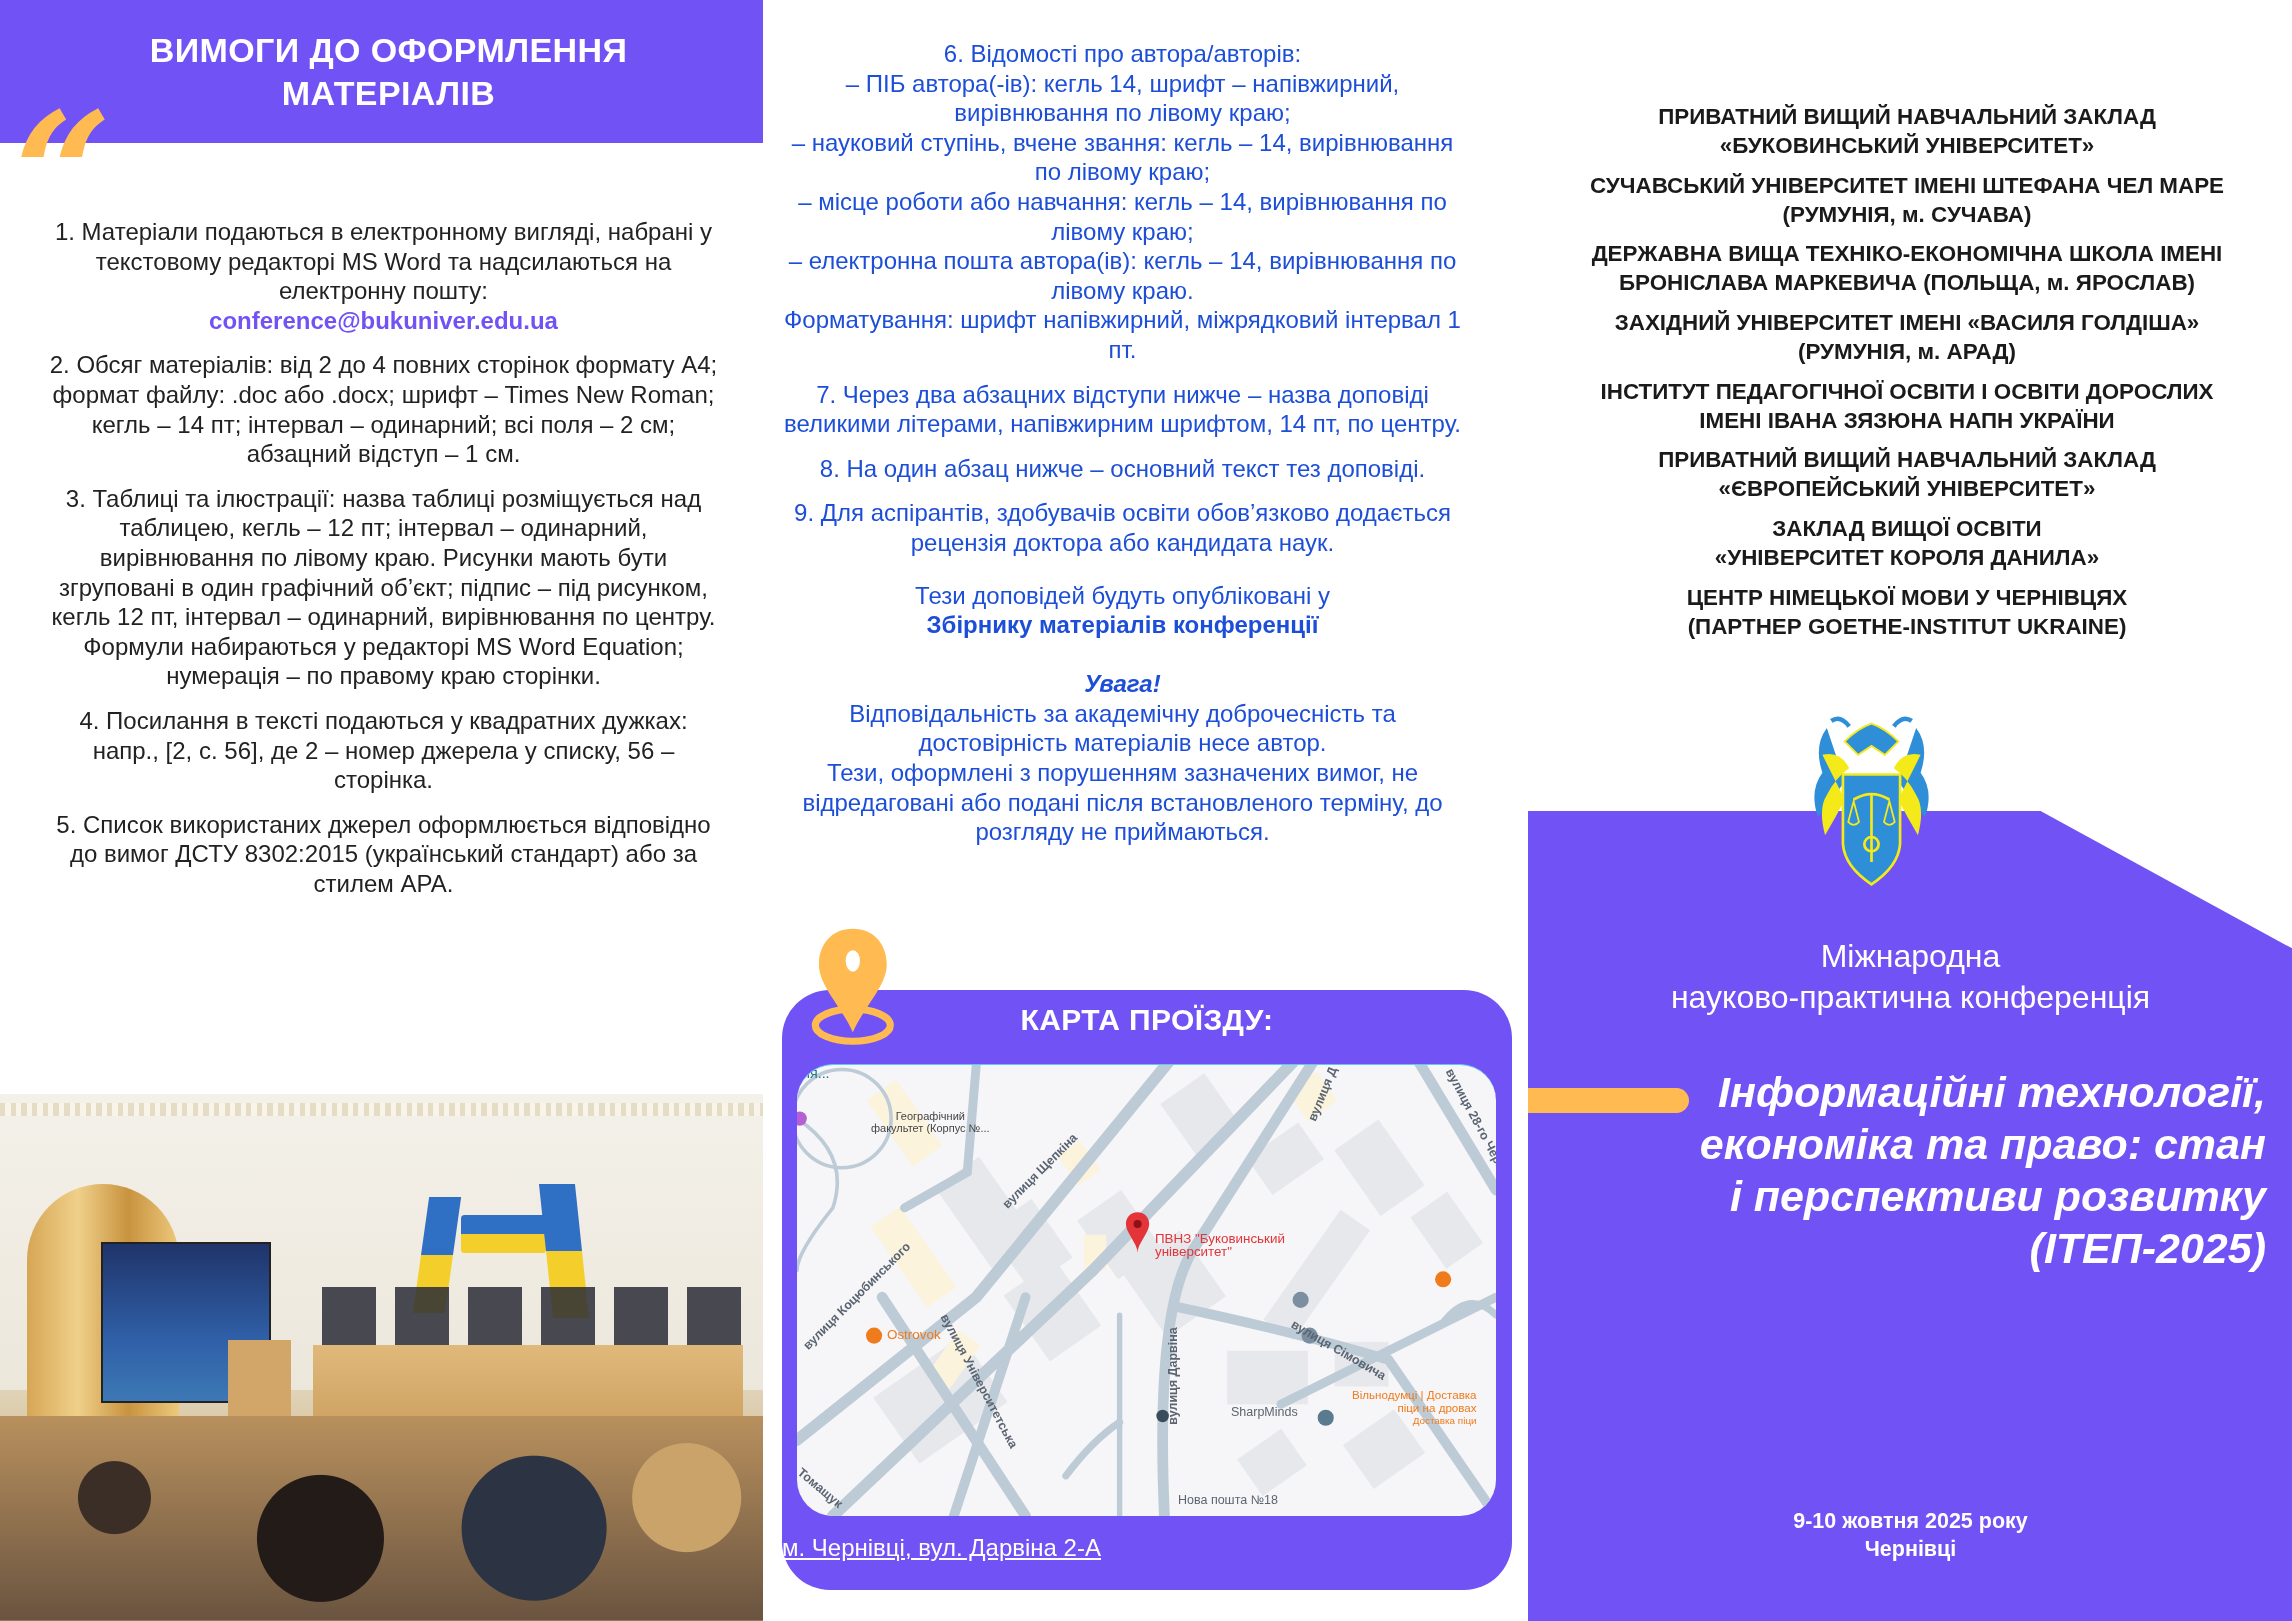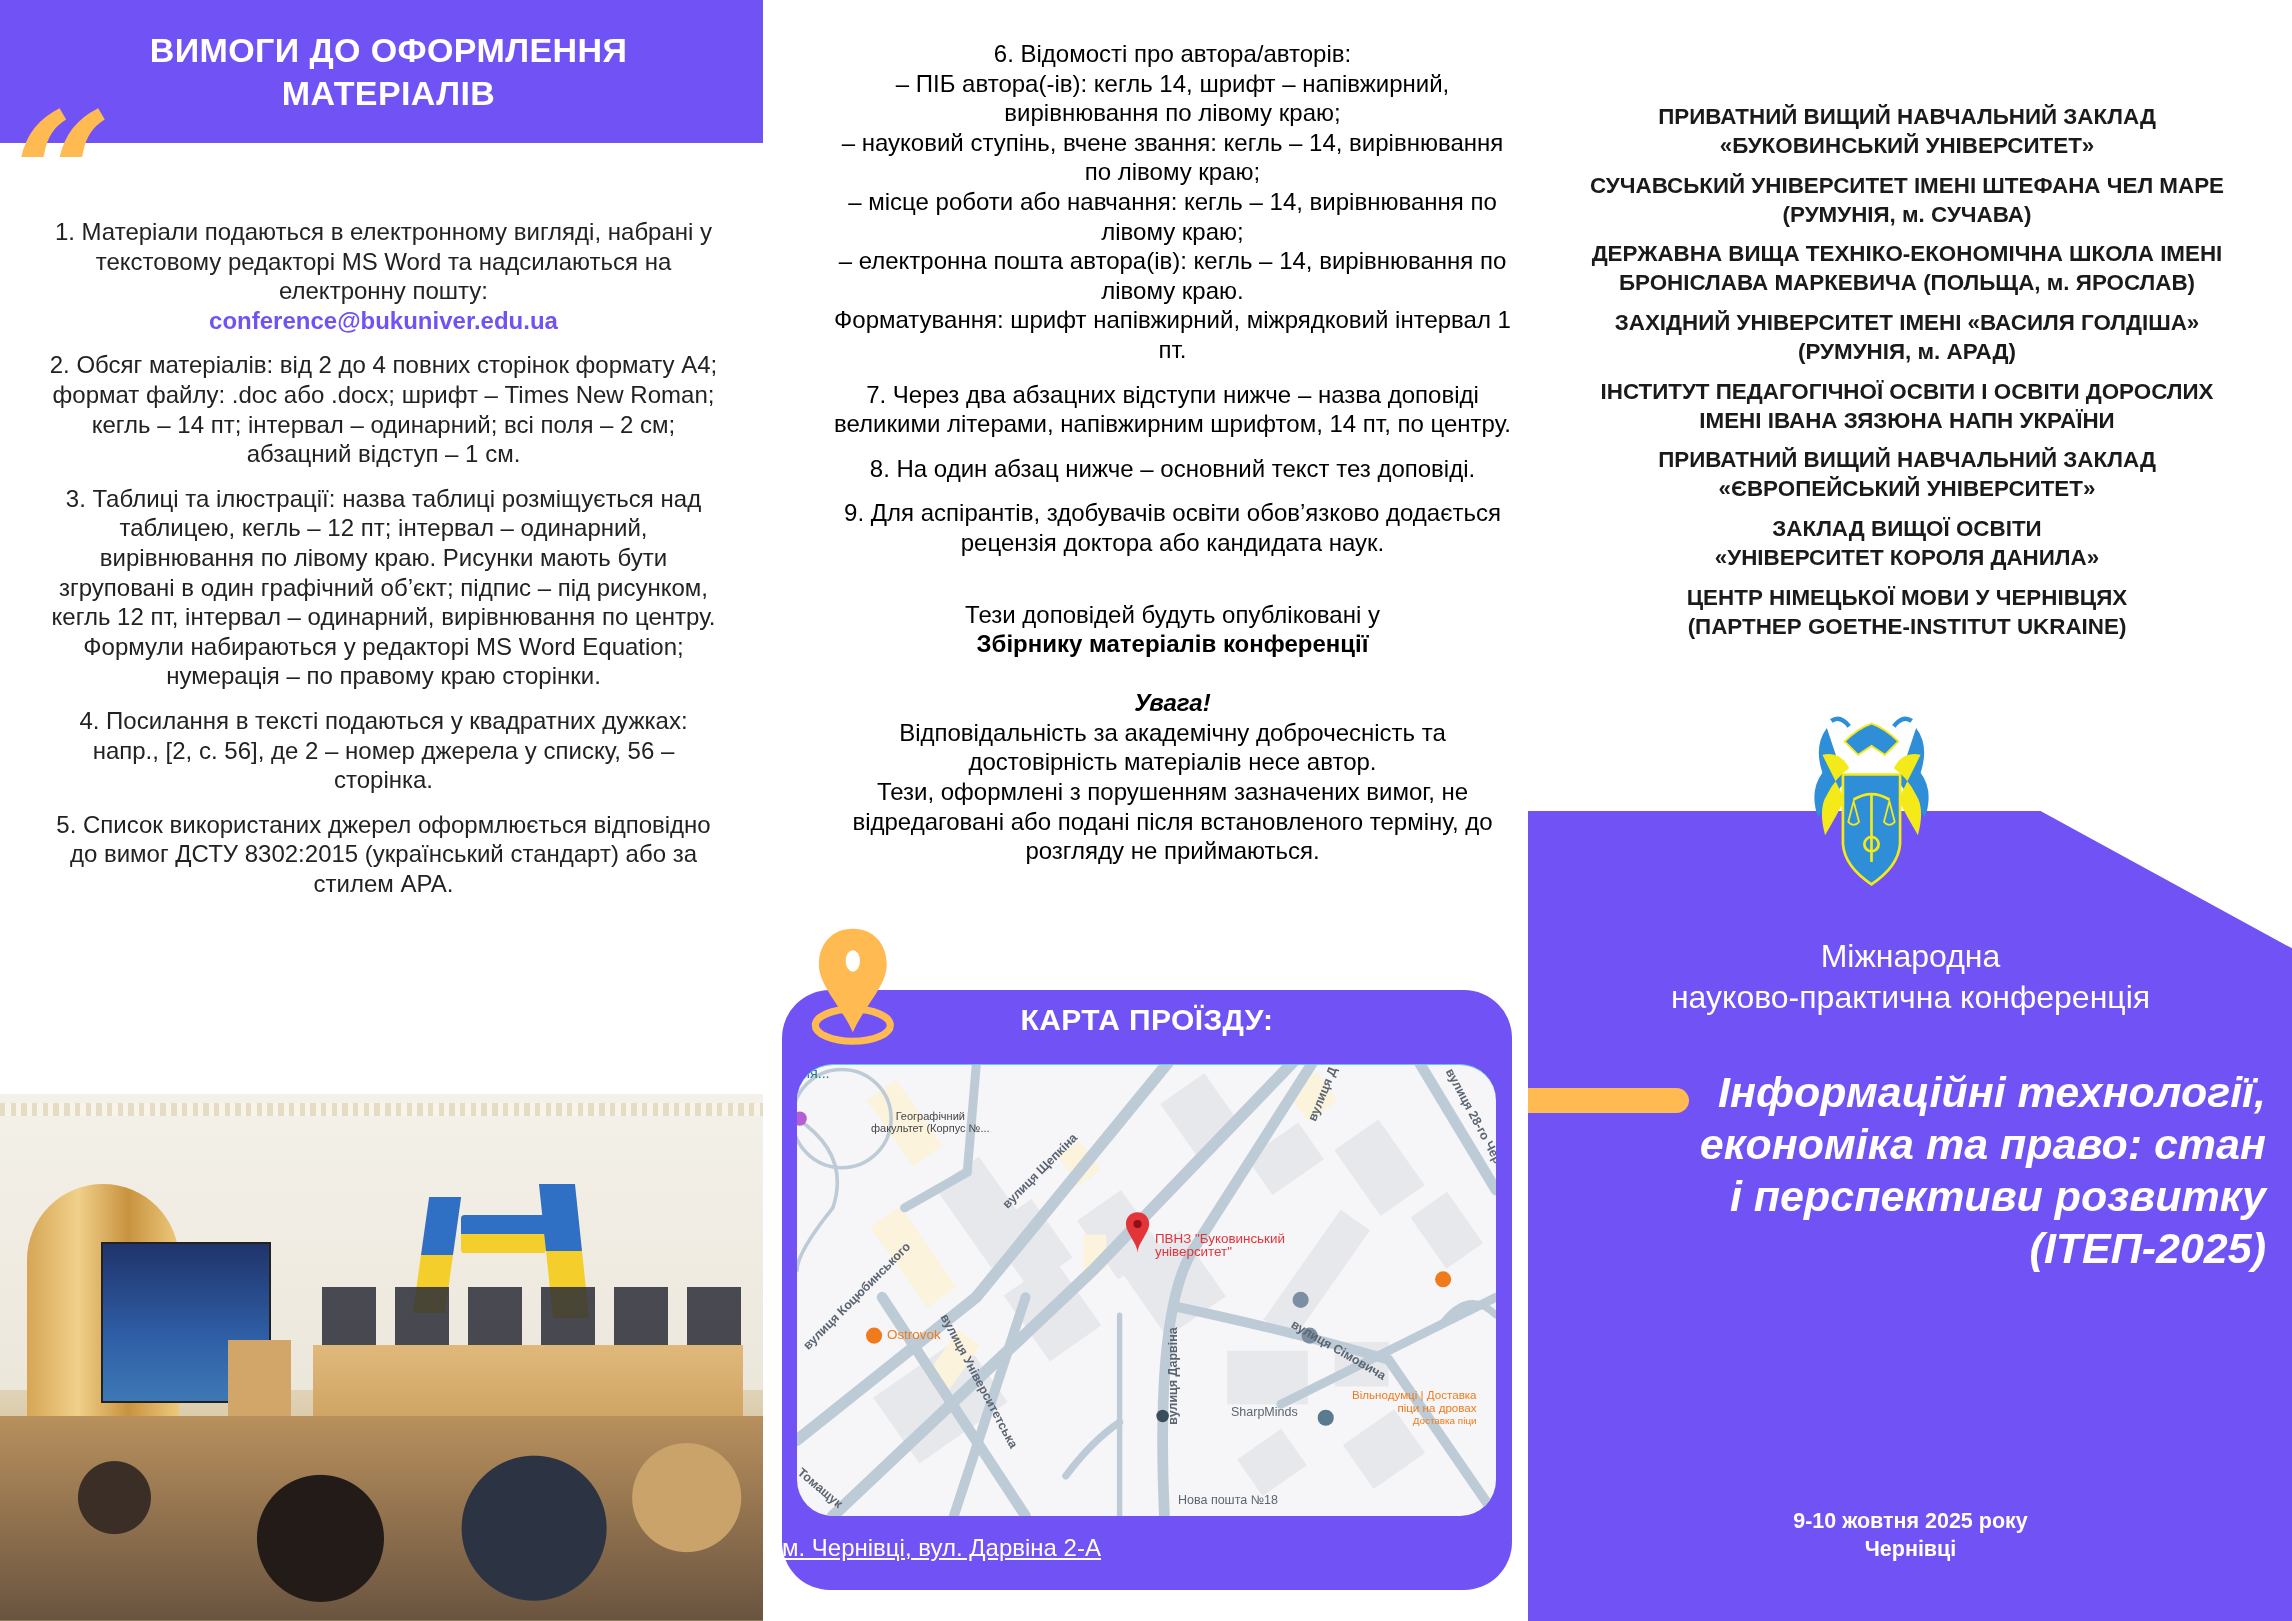--- a/index.html
+++ b/index.html
@@ -35,22 +35,22 @@
   .photo .flag1 { position: absolute; left: 421px; top: 103px; width: 32px; height: 116px; background: linear-gradient(180deg,#2f6fc4 0 50%,#f4cf2b 50% 100%); transform: skewX(-8deg); }
   .photo .flag2 { position: absolute; left: 546px; top: 90px; width: 36px; height: 134px; background: linear-gradient(180deg,#2f6fc4 0 50%,#f4cf2b 50% 100%); transform: skewX(6deg); }
   .photo .emblem { position: absolute; left: 461px; top: 121px; width: 85px; height: 38px; background: linear-gradient(180deg,#2f6fc4 0 50%,#f4cf2b 50% 100%); border-radius: 3.6px; }
   .photo .table { position: absolute; left: 313px; top: 251px; width: 430px; height: 107px; background: linear-gradient(180deg,#e0b97a,#c79a5a); }
   .photo .podium { position: absolute; left: 228px; top: 246px; width: 63px; height: 125px; background: #d2a669; }
   .photo .people { position: absolute; left: 0; top: 322px; width: 763px; height: 204px; background: radial-gradient(circle at 15% 40%, #3a2e26 0 36px, transparent 37px), radial-gradient(circle at 42% 60%, #221b18 0 63px, transparent 64px), radial-gradient(circle at 70% 55%, #2c3342 0 72px, transparent 73px), radial-gradient(circle at 90% 40%, #caa36b 0 54px, transparent 55px), linear-gradient(180deg, #b8905d, #6a5440); }
   .photo .panel-row { position: absolute; left: 322px; top: 193px; width: 430px; height: 67px; background: repeating-linear-gradient(90deg,#2b2d37 0 54px,transparent 54px 73px); opacity: .85; }
 
   
   .mid-body {
-    position: absolute; left: 832px; top: 39px; width: 681px; text-align: center;
-    font-size: 24px; line-height: 29.6px; color: #000000;
+    position: absolute; left: 782px; top: 39px; width: 681px; text-align: center;
+    font-size: 24px; line-height: 29.6px; color: #1d4ed8;
   }
   .mid-body p { margin-bottom: 15px; }
   .mid-body .bold { font-weight: 700; }
   .mid-body .italic-bold { font-weight: 700; font-style: italic; }
 
   .map-card {
     position: absolute; left: 782px; top: 990px; width: 730px; height: 600px;
     background: #7152f5; border-radius: 48px;
   }
   .map-title {
@@ -139,21 +139,21 @@
     <span>6. Відомості про автора/авторів:</span><br>
     <span>– ПІБ автора(-ів): кегль 14, шрифт – напівжирний, вирівнювання по лівому краю;</span><br>
     <span>– науковий ступінь, вчене звання: кегль – 14, вирівнювання по лівому краю;</span><br>
     <span>– місце роботи або навчання: кегль – 14, вирівнювання по лівому краю;</span><br>
     <span>– електронна пошта автора(ів): кегль – 14, вирівнювання по лівому краю.</span><br>
     <span>Форматування: шрифт напівжирний, міжрядковий інтервал 1 пт.</span>
   </p>
   <p>7. Через два абзацних відступи нижче – назва доповіді великими літерами, напівжирним шрифтом, 14 пт, по центру.</p>
   <p>8. На один абзац нижче – основний текст тез доповіді.</p>
   <p>9. Для аспірантів, здобувачів освіти обов’язково додається рецензія доктора або кандидата наук.</p>
-  <p style="margin-top:42px">
+  <p style="margin-top:23px">
     <span>Тези доповідей будуть опубліковані у</span><br>
     <span class="bold">Збірнику матеріалів конференції</span>
   </p>
   <p style="margin-top:29.6px;margin-bottom:0">
     <span class="italic-bold">Увага!</span><br>
     <span>Відповідальність за академічну доброчесність та достовірність матеріалів несе автор.</span><br>
     <span>Тези, оформлені з порушенням зазначених вимог, не відредаговані або подані після встановленого терміну, до розгляду не приймаються.</span>
   </p>
 </div>
 

